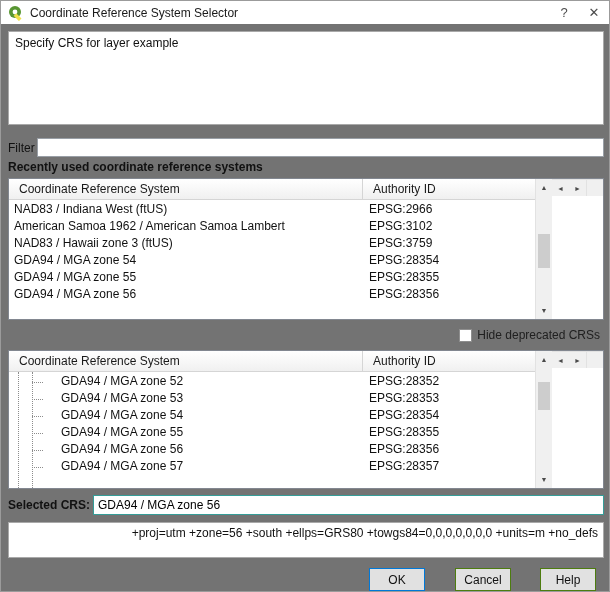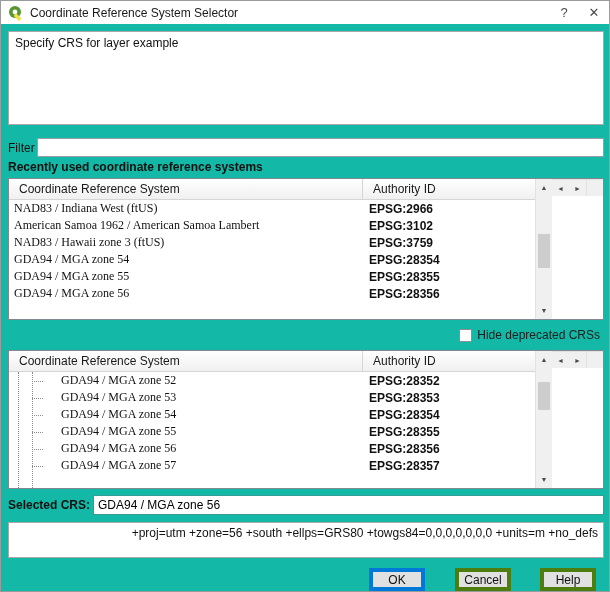--- a/index.html
+++ b/index.html
@@ -1,19 +1,19 @@
 <!DOCTYPE html>
 <html><head>
 <meta charset="utf-8">
 <style>
   * { margin:0; padding:0; box-sizing:border-box; }
   html,body { width:610px; height:592px; }
   body { font-family:"Liberation Sans","DejaVu Sans",sans-serif; font-size:12px; color:#111; background:#f0f0f0; }
 
-  .dialog { position:relative; width:610px; height:592px; background:#14b8a6; border:1px solid #9b9b9b; overflow:hidden; }
+  .dialog { position:relative; width:610px; height:592px; background:#737373; border:1px solid #9b9b9b; overflow:hidden; }
 
   
   .titlebar { position:absolute; top:0; left:0; right:0; height:23px; background:#ffffff; display:flex; align-items:center; padding-left:7px; }
   .app-icon { width:16px; height:16px; margin-right:6px; display:inline-flex; flex:none; }
   .title { font-size:12px; color:#1a1a1a; white-space:nowrap; }
   .titlebar-buttons { margin-left:auto; display:flex; height:100%; }
   .tb-btn { width:30px; display:flex; align-items:center; justify-content:center; color:#4d4d4d; font-size:13px; cursor:default; }
 
   
   .desc-box { position:absolute; left:7px; top:30px; width:596px; height:94px; background:#fff; border:1px solid #a9a9a9; padding:4px 6px; overflow:hidden; }
@@ -36,22 +36,22 @@
   .table2 { top:349px; height:139px; }
   .table-upper { flex:1; display:flex; overflow:hidden; }
   .table-main { flex:1; display:flex; flex-direction:column; overflow:hidden; }
   .thead { display:flex; height:21px; background:linear-gradient(#ffffff,#f0f0f0); border-bottom:1px solid #d5d5d5; flex:none; }
   .th { display:flex; align-items:center; padding-left:10px; border-right:1px solid #d5d5d5; white-space:nowrap; overflow:hidden; color:#1a1a1a; }
   .th.c1 { width:354px; flex:none; }
   .th.c2 { flex:1; border-right:none; }
   .rows { flex:1; position:relative; overflow:hidden; }
   .row { display:flex; height:17px; align-items:center; }
   .cell { white-space:nowrap; overflow:hidden; }
-  .cell.c1 { width:354px; flex:none; padding-left:5px;font-family:Liberation Serif, serif; }
-  .cell.c2 { flex:1; padding-left:6px;font-weight:bold; }
+  .cell.c1 { width:354px; flex:none; padding-left:5px; }
+  .cell.c2 { flex:1; padding-left:6px; }
 
   
   .tree .treeline { position:absolute; top:0; bottom:0; width:0; border-left:1px dotted #8c8c8c; }
   .tree .l1 { left:9px; }
   .tree .l2 { left:23px; }
   .tree .row .c1 { padding-left:52px; position:relative; }
   .tree .row .c1::before { content:""; position:absolute; left:23px; top:8px; width:11px; border-top:1px dotted #8c8c8c; }
 
   
   .vscroll { width:17px; flex:none; background:#f0f0f0; border-left:1px solid #e2e2e2; display:flex; flex-direction:column; }
@@ -66,21 +66,21 @@
 
   
   .selected-row { position:absolute; left:7px; top:494px; width:596px; height:20px; display:flex; align-items:center; }
   .selected-label { font-weight:bold; width:85px; flex:none; }
   .selected-input { flex:1; height:20px; border:1px solid #359d98; background:#fff; font:inherit; padding:0 4px; outline:none; }
 
   
   .proj-box { position:absolute; left:7px; top:521px; width:596px; height:36px; background:#fff; border:1px solid #a9a9a9; padding:3px 5px; overflow:hidden;text-align:right; }
 
   
-  .btn { position:absolute; top:567px; height:23px; width:56px; background:#e1e1e1; border:4px solid #4d7c0f; font:inherit; font-size:12px; color:#111; }
+  .btn { position:absolute; top:567px; height:23px; width:56px; background:#e1e1e1; border:1px solid #4d7c0f; font:inherit; font-size:12px; color:#111; }
   .btn-ok { left:368px; border-color:#0078d7; }
   .btn-cancel { left:454px; }
   .btn-help { left:539px; }
 </style>
 </head>
 <body>
 
 <div class="dialog">
 
   <div class="titlebar">

